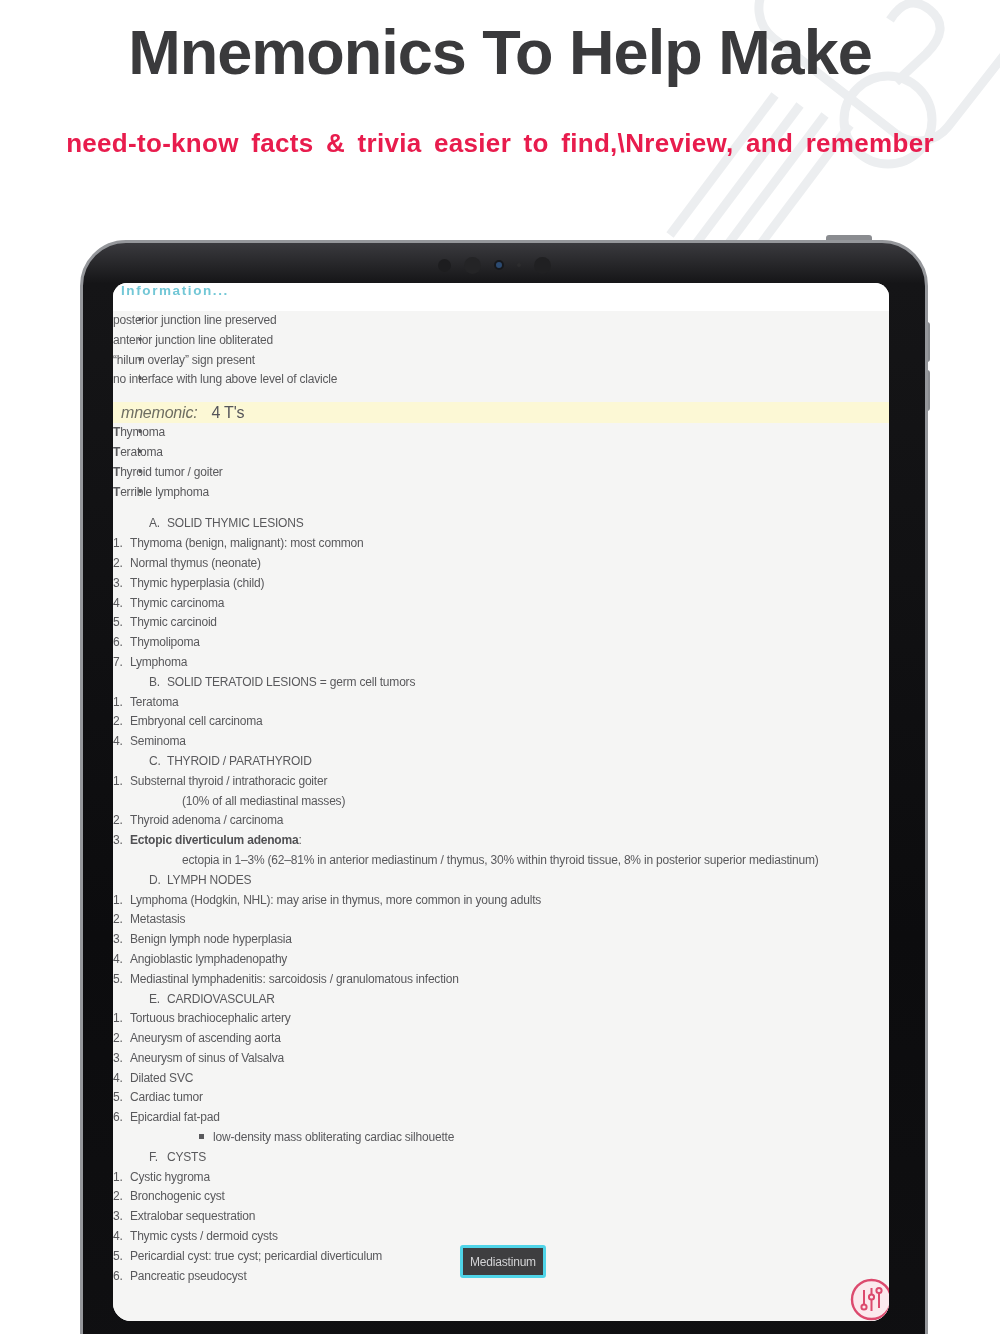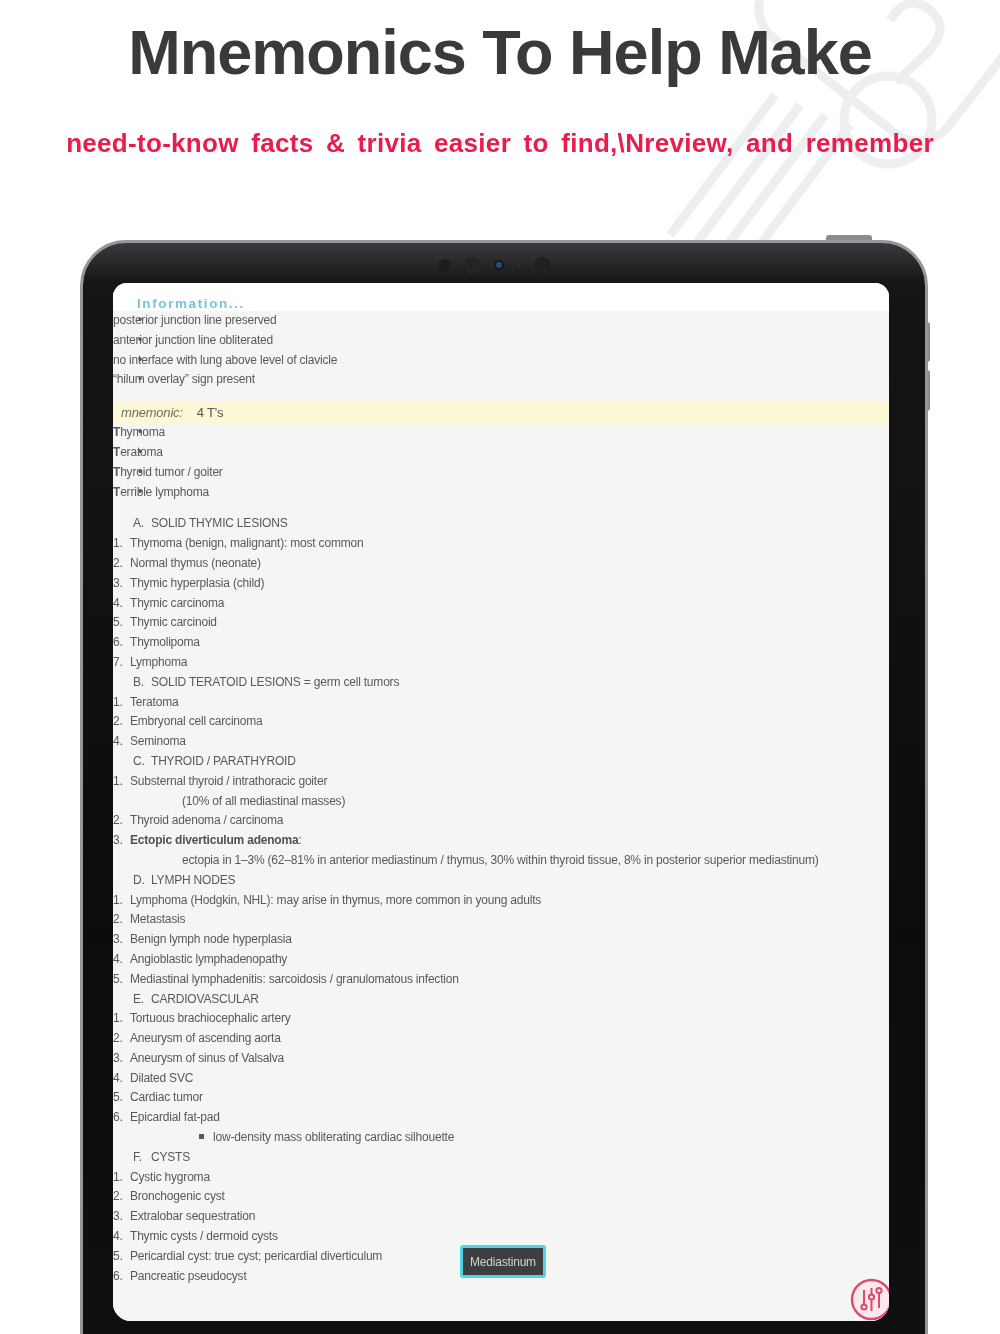--- a/index.html
+++ b/index.html
@@ -41,22 +41,22 @@
   .cam-2 { width:17px; height:17px; background:#242426; }
   .cam-3 { width:10px; height:10px; background:#2c4b72; border:2px solid #16181c; }
   .cam-4 { width:4px;  height:4px;  background:#2c2c2e; }
   .cam-5 { width:17px; height:17px; background:#202022; }
 
   .screen {
     position:absolute; left:30px; top:40px; width:776px; height:1038px;
     background:#ffffff; border-radius:14px 14px 18px 18px; overflow:hidden;
   }
   .app-header {
-    height:28px; background:#ffffff; display:flex; align-items:flex-end;
-    padding-left:24px;
+    height:28px; background:#ffffff; display:flex; align-items:flex-start;
+    padding-left:8px;
   }
   .app-header span {
     font-size:13.5px; font-weight:bold; letter-spacing:1.6px; color:#72c7d6;
   }
   .content {
     position:absolute; left:0; right:0; top:28px; bottom:0;
     background:#f5f5f4; color:#59595c; font-size:12px; letter-spacing:-0.2px;
   }
 
   
@@ -65,29 +65,29 @@
     position:relative; line-height:19.8px; white-space:nowrap;
   }
   ul.dots li::before {
     content:"•"; position:absolute; left:25px; top:0; color:#59595c;
   }
   #intro-list { padding-top:0; }
   #t-list b { font-weight:bold; }
 
   .mnemonic-bar {
     margin-top:12px; height:21px; background:#fcf8d5;
-    display:flex; align-items:center; padding-left:8px; font-size:13px;
+    display:flex; align-items:center; padding-left:8px; font-size:16px;
   }
   .mn-label { font-style:italic; color:#6e6e62; margin-right:14px; }
   .mn-value { color:#55555a; }
 
   
   #outline { margin-top:12px; }
   .o-row { line-height:19.8px; white-space:nowrap; }
-  .o-header { padding-left:20px; }
+  .o-header { padding-left:36px; }
   .o-header .letter { display:inline-block; width:18px; }
   .o-item { }
   .o-item .num { display:inline-block; width:17px; }
   .o-cont { padding-left:69px; }
   .o-sub { padding-left:86px; }
   .o-sub .sq {
     display:inline-block; width:5px; height:5px; background:#59595c;
     margin-right:9px; vertical-align:2px;
   }
   .o-item b { font-weight:bold; color:#505053; }
@@ -135,22 +135,22 @@
 
   <div class="screen">
     <div class="app-header">
       <span>Information...</span>
     </div>
 
     <div class="content">
       <ul class="dots" id="intro-list">
           <li>posterior junction line preserved</li>
           <li>anterior junction line obliterated</li>
+          <li>“hilum overlay” sign present</li>
           <li>no interface with lung above level of clavicle</li>
-          <li>“hilum overlay” sign present</li>
         </ul>
 
       <div class="mnemonic-bar">
         <span class="mn-label">mnemonic:</span>
         <span class="mn-value">4 T's</span>
       </div>
 
       <ul class="dots" id="t-list">
           <li><b>T</b>hymoma</li>
           <li><b>T</b>eratoma</li>

